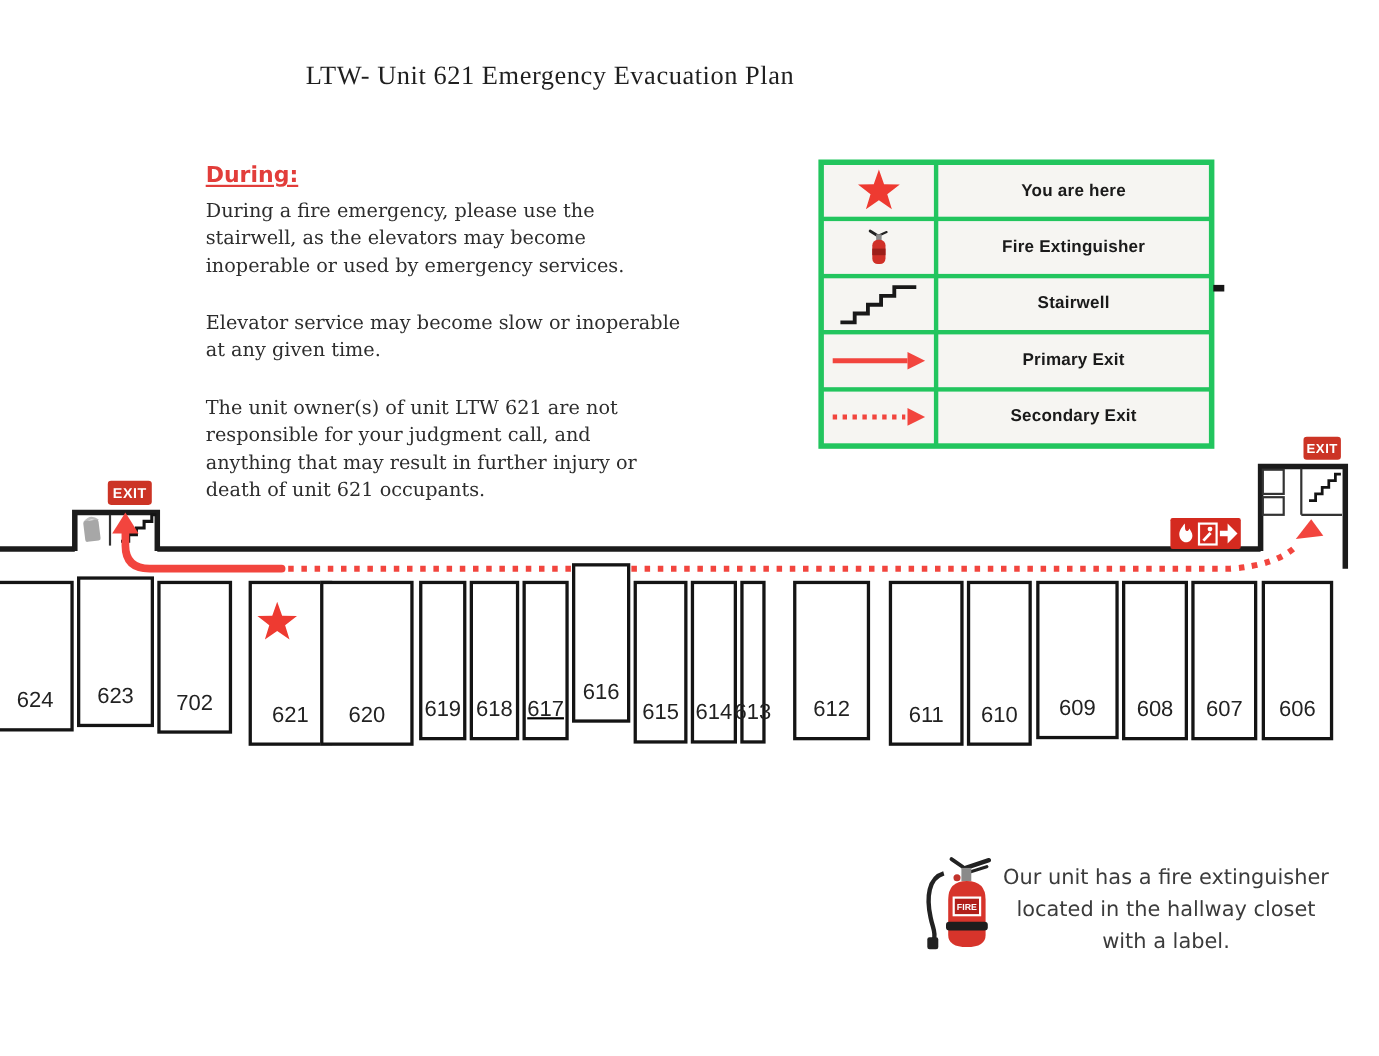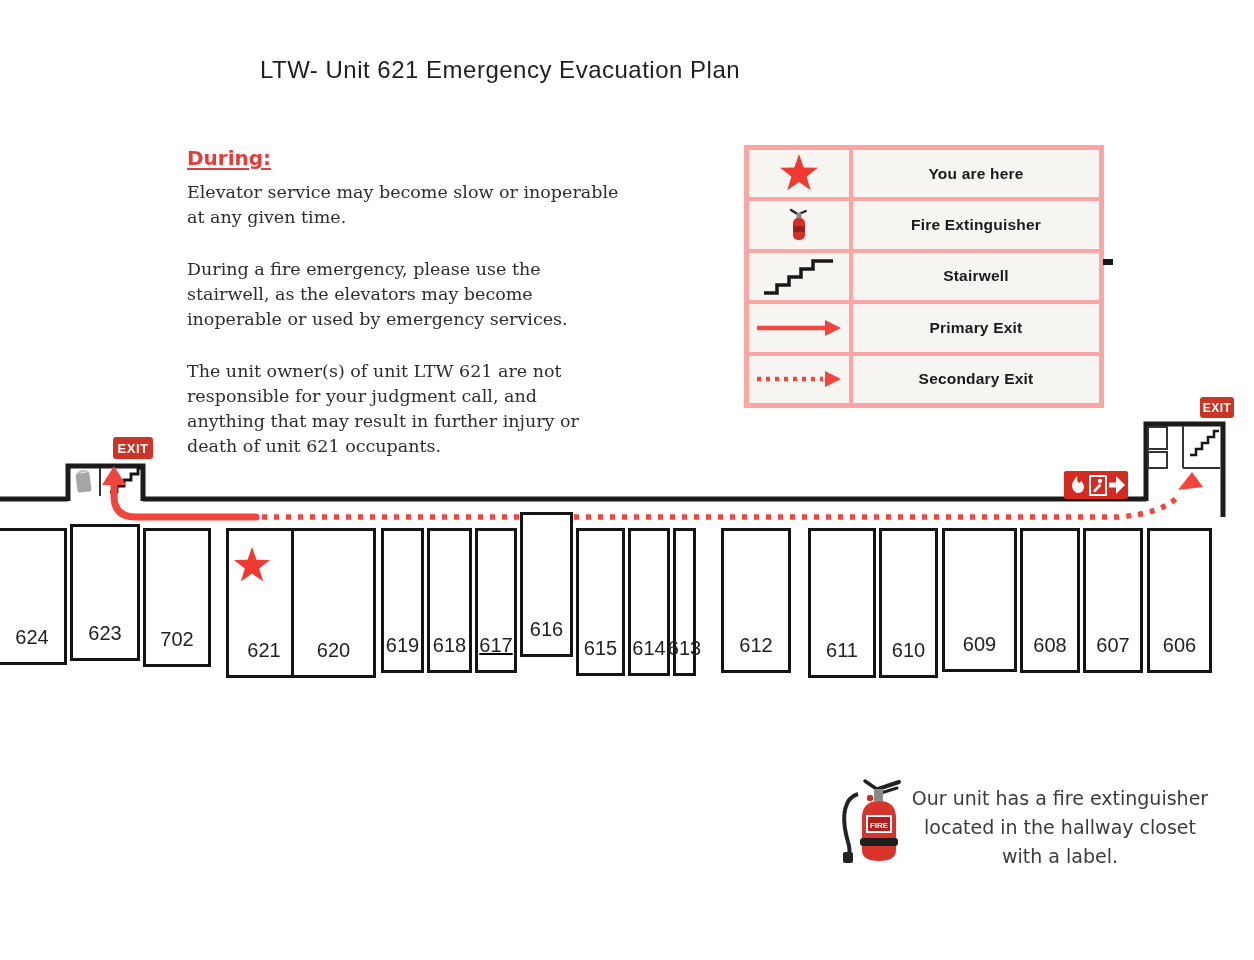--- a/index.html
+++ b/index.html
@@ -2,43 +2,43 @@
 <html><head>
 <meta charset="utf-8">
 <style>
   html,body{margin:0;padding:0;background:#ffffff;}
   body{width:1254px;height:960px;position:relative;overflow:hidden;
        font-family:"Liberation Sans",sans-serif;}
   .abs{position:absolute;}
 
   
   .title{left:0;top:56px;width:1000px;text-align:center;
-         font-family:Liberation Sans, sans-serif;font-size:24px;font-weight:500;
+         font-family:Liberation Serif, serif;font-size:24px;font-weight:500;
          color:#1f1f1f;letter-spacing:.5px;}
 
   
   .notice{left:187px;top:146px;width:490px;}
   .notice h2{margin:0 0 10px 0;font-family:"DejaVu Sans",sans-serif;
              font-size:20px;font-weight:bold;color:#e23d3a;
              text-decoration:underline;text-decoration-thickness:2px;text-underline-offset:3px;}
   .notice p{margin:0 0 27px 0;font-family:"DejaVu Serif",serif;
             font-size:17.5px;line-height:25px;color:#2d2d2d;white-space:pre-line;}
 
   
-  .legend{left:744px;top:145px;width:360px;height:263px;background:#fca5a5;
+  .legend{left:744px;top:145px;width:360px;height:263px;background:#22c55e;
           padding:5px;box-sizing:border-box;display:grid;
           grid-template-columns:100px 1fr;grid-auto-rows:1fr;gap:4px;}
   .legend .cell{background:#f6f5f2;display:flex;align-items:center;justify-content:center;}
   .legend .lbl{font-size:15.5px;font-weight:bold;color:#1a1a1a;letter-spacing:.2px;}
   .legend-notch{left:1103px;top:259px;width:10px;height:6px;background:#161616;}
 
   
   .exit-badge{background:#cc3425;color:#ffffff;font-weight:bold;
               display:flex;align-items:center;justify-content:center;
-              border-radius:3px;letter-spacing:.5px;margin-left:15px;}
+              border-radius:3px;letter-spacing:.5px;}
   .exit-left{left:98px;top:437px;width:40px;height:22px;font-size:13px;}
   .exit-right{left:1185px;top:397px;width:34px;height:21px;font-size:12px;}
 
   
   .unit{position:absolute;box-sizing:border-box;border:3px solid #141414;
         background:#ffffff;display:flex;align-items:flex-end;justify-content:center;}
   .unit-number{font-size:20px;color:#222222;padding-bottom:13px;}
 
   
   .note-text{left:905px;top:784px;width:310px;text-align:center;
@@ -47,25 +47,25 @@
 
   svg{display:block;}
 </style>
 </head>
 <body>
 
 <div class="abs title">LTW- Unit 621 Emergency Evacuation Plan</div>
 
 <div class="abs notice">
   <h2>During:</h2>
-  <p>Elevator service may become slow or inoperable
-at any given time.</p>
   <p>During a fire emergency, please use the
 stairwell, as the elevators may become
 inoperable or used by emergency services.</p>
+  <p>Elevator service may become slow or inoperable
+at any given time.</p>
   <p>The unit owner(s) of unit LTW 621 are not
 responsible for your judgment call, and
 anything that may result in further injury or
 death of unit 621 occupants.</p>
 </div>
 
 <div class="abs legend">
   <div class="cell">
     <svg width="44" height="44" viewBox="-22 -22 44 44">
       <polygon points="0,-20 4.7,-6.5 19,-6.2 7.6,2.5 11.8,16.2 0,8 -11.8,16.2 -7.6,2.5 -19,-6.2 -4.7,-6.5" fill="#ee3a31"></polygon>

